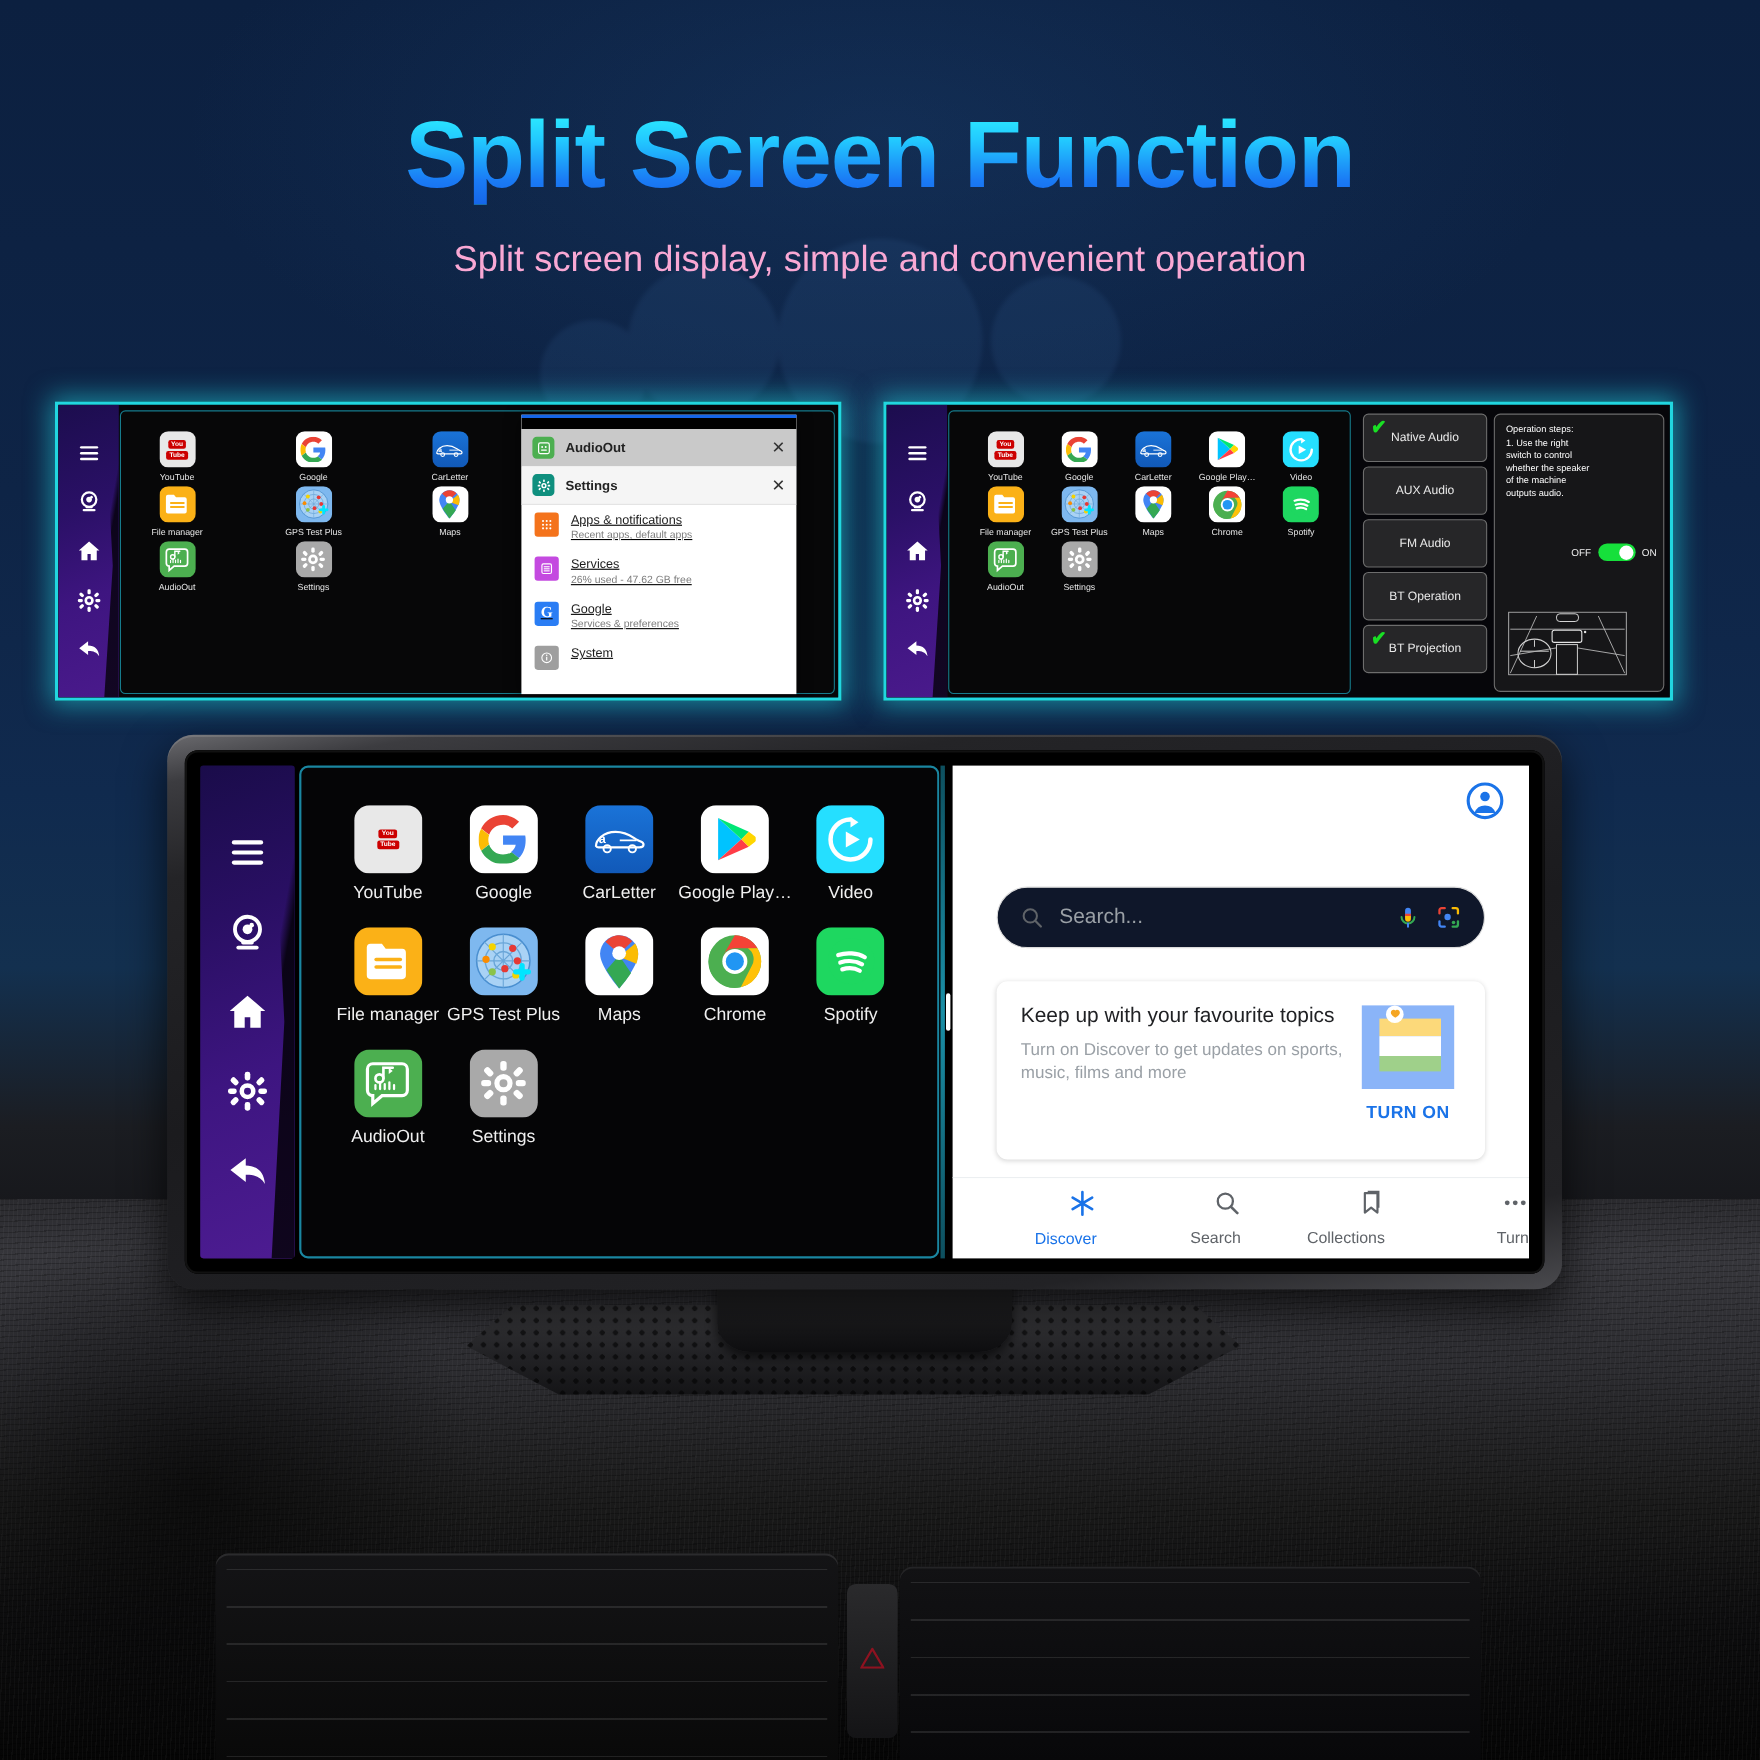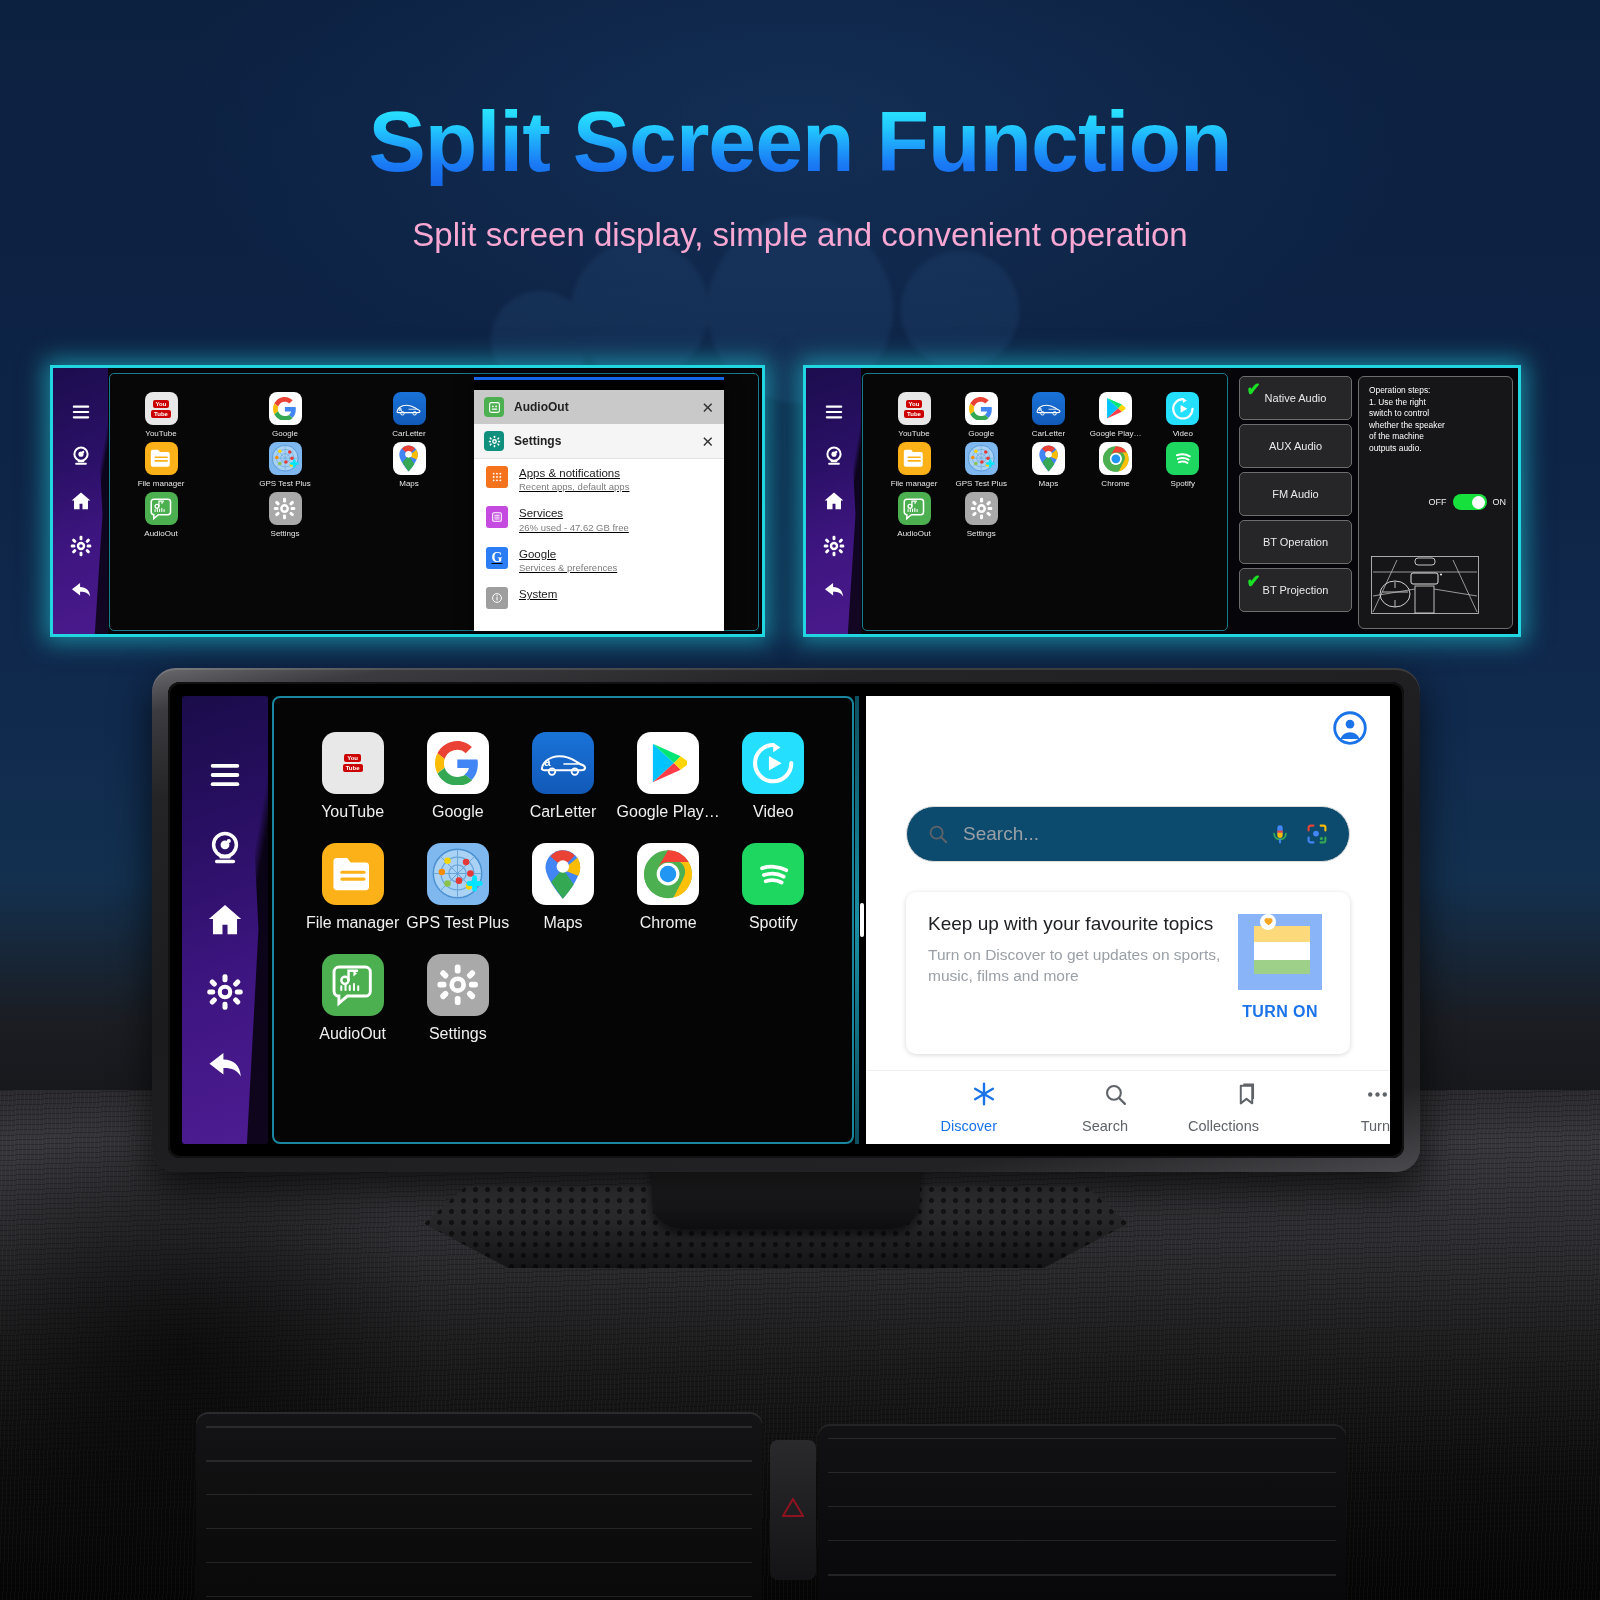--- a/index.html
+++ b/index.html
@@ -181,21 +181,21 @@
   
   #goog {
     width:524px; flex:0 0 524px; background:#fff; position:relative;
     display:flex; flex-direction:column; border-radius:0;
   }
   #goog-top { flex:1; padding:0 40px; position:relative; }
   #avatar { position:absolute; right:22px; top:14px; width:36px; height:36px; }
   #searchbar {
     position:absolute; left:40px; right:40px; top:110px; height:56px;
     border:1px solid #dcdcdc; border-radius:28px; display:flex; align-items:center; gap:14px; padding:0 20px;
-    background:#0c4a6e;
+    background:#0f172a;
   }
   #search-ph { flex:1; font-size:19px; color:#9aa0a6; }
   #discover-card {
     position:absolute; left:40px; right:40px; top:196px; height:162px;
     background:#fff; border-radius:10px; box-shadow:0 1px 5px rgba(0,0,0,.16);
     padding:20px 22px; display:flex; gap:10px;
   }
   #dc-title { font-size:19px; color:#202124; font-weight:400; line-height:1.25; }
   #dc-sub { font-size:15.5px; color:#9aa0a6; margin-top:9px; line-height:1.35; }
   #dc-right { width:96px; flex:0 0 96px; display:flex; flex-direction:column; align-items:center; }

